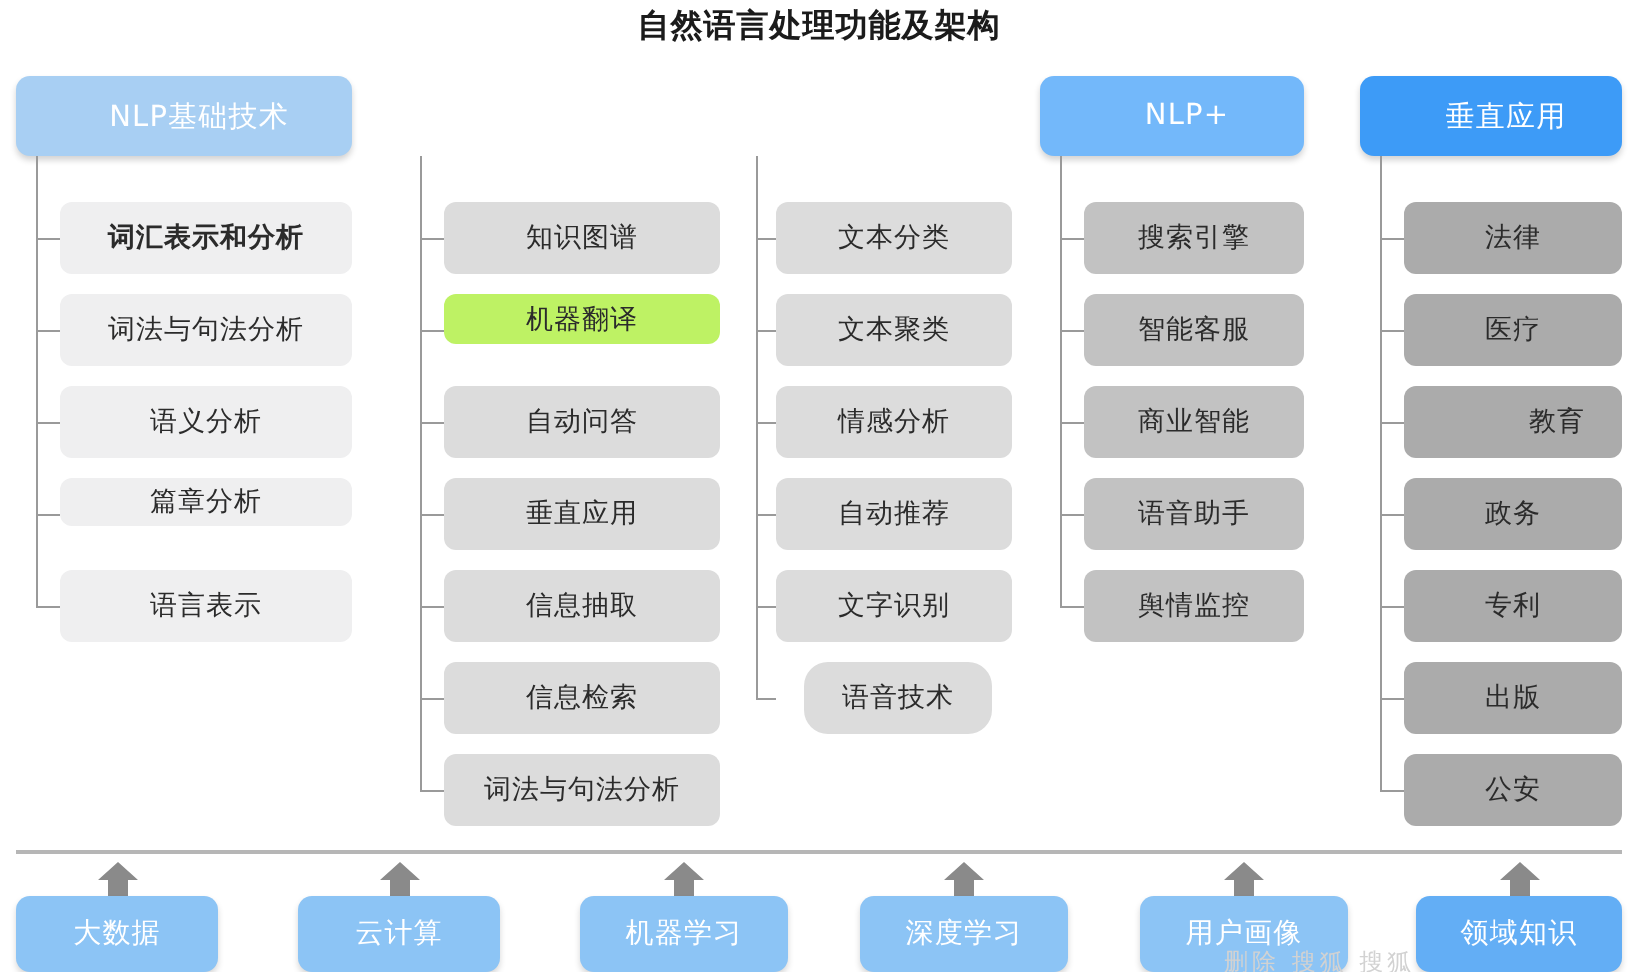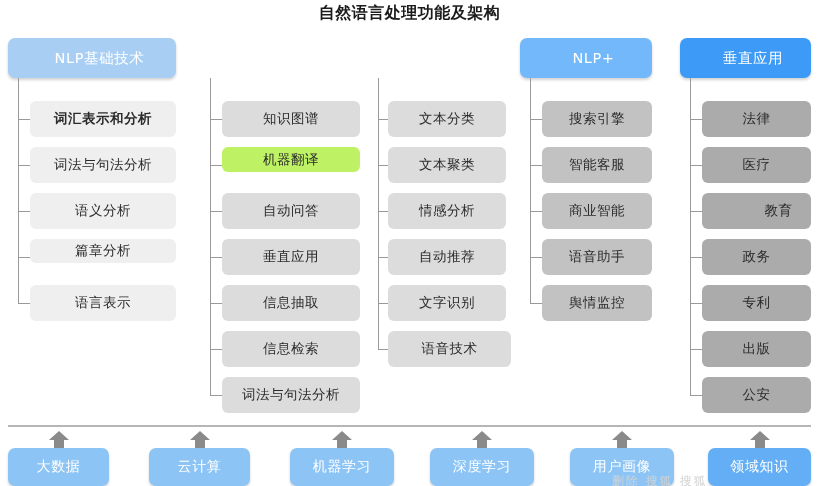--- a/index.html
+++ b/index.html
@@ -172,21 +172,21 @@
       <div class="node" style="left: 222px; top: 193px; width: 138px; height: 36px; background: rgb(220, 220, 220);">自动问答</div>
       <div class="node" style="left: 222px; top: 239px; width: 138px; height: 36px; background: rgb(220, 220, 220);">垂直应用</div>
       <div class="node" style="left: 222px; top: 285px; width: 138px; height: 36px; background: rgb(220, 220, 220);">信息抽取</div>
       <div class="node" style="left: 222px; top: 331px; width: 138px; height: 36px; background: rgb(220, 220, 220);">信息检索</div>
       <div class="node" style="left: 222px; top: 377px; width: 138px; height: 36px; background: rgb(220, 220, 220);">词法与句法分析</div>
       <div class="node" style="left: 388px; top: 101px; width: 118px; height: 36px; background: rgb(220, 220, 220);">文本分类</div>
       <div class="node" style="left: 388px; top: 147px; width: 118px; height: 36px; background: rgb(220, 220, 220);">文本聚类</div>
       <div class="node" style="left: 388px; top: 193px; width: 118px; height: 36px; background: rgb(220, 220, 220);">情感分析</div>
       <div class="node" style="left: 388px; top: 239px; width: 118px; height: 36px; background: rgb(220, 220, 220);">自动推荐</div>
       <div class="node" style="left: 388px; top: 285px; width: 118px; height: 36px; background: rgb(220, 220, 220);">文字识别</div>
-      <div class="node" style="left: 388px; top: 331px; width: 123px; height: 36px; background: rgb(220, 220, 220);">语音技术</div>
+      <div class="node" style="left: 402px; top: 331px; width: 94px; height: 36px; background: rgb(220, 220, 220); border-radius: 12px;">语音技术</div>
       <div class="node" style="left: 542px; top: 101px; width: 110px; height: 36px; background: rgb(194, 194, 194);">搜索引擎</div>
       <div class="node" style="left: 542px; top: 147px; width: 110px; height: 36px; background: rgb(194, 194, 194);">智能客服</div>
       <div class="node" style="left: 542px; top: 193px; width: 110px; height: 36px; background: rgb(194, 194, 194);">商业智能</div>
       <div class="node" style="left: 542px; top: 239px; width: 110px; height: 36px; background: rgb(194, 194, 194);">语音助手</div>
       <div class="node" style="left: 542px; top: 285px; width: 110px; height: 36px; background: rgb(194, 194, 194);">舆情监控</div>
       <div class="node" style="left: 702px; top: 101px; width: 109px; height: 36px; background: rgb(171, 171, 171);">法律</div>
       <div class="node" style="left: 702px; top: 147px; width: 109px; height: 36px; background: rgb(171, 171, 171);">医疗</div>
       <div class="node" style="left: 702px; top: 193px; width: 109px; height: 36px; background: rgb(171, 171, 171); padding-left: 44px;">教育</div>
       <div class="node" style="left: 702px; top: 239px; width: 109px; height: 36px; background: rgb(171, 171, 171);">政务</div>
       <div class="node" style="left: 702px; top: 285px; width: 109px; height: 36px; background: rgb(171, 171, 171);">专利</div>

